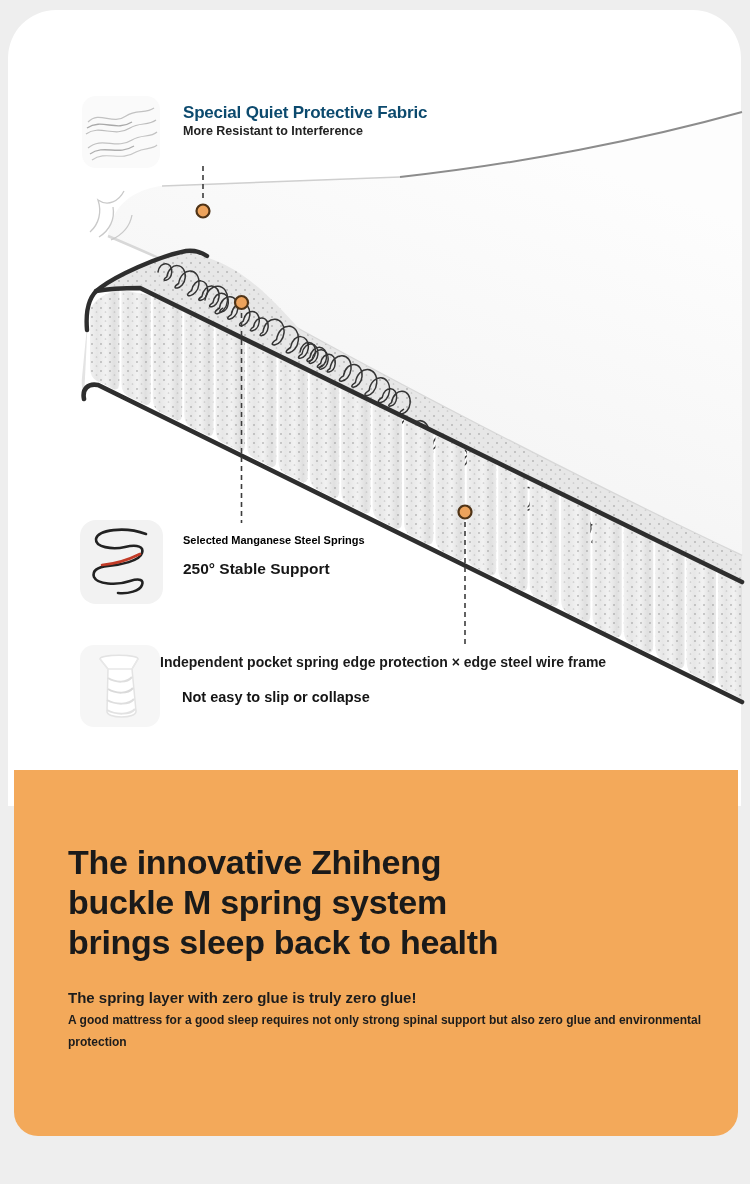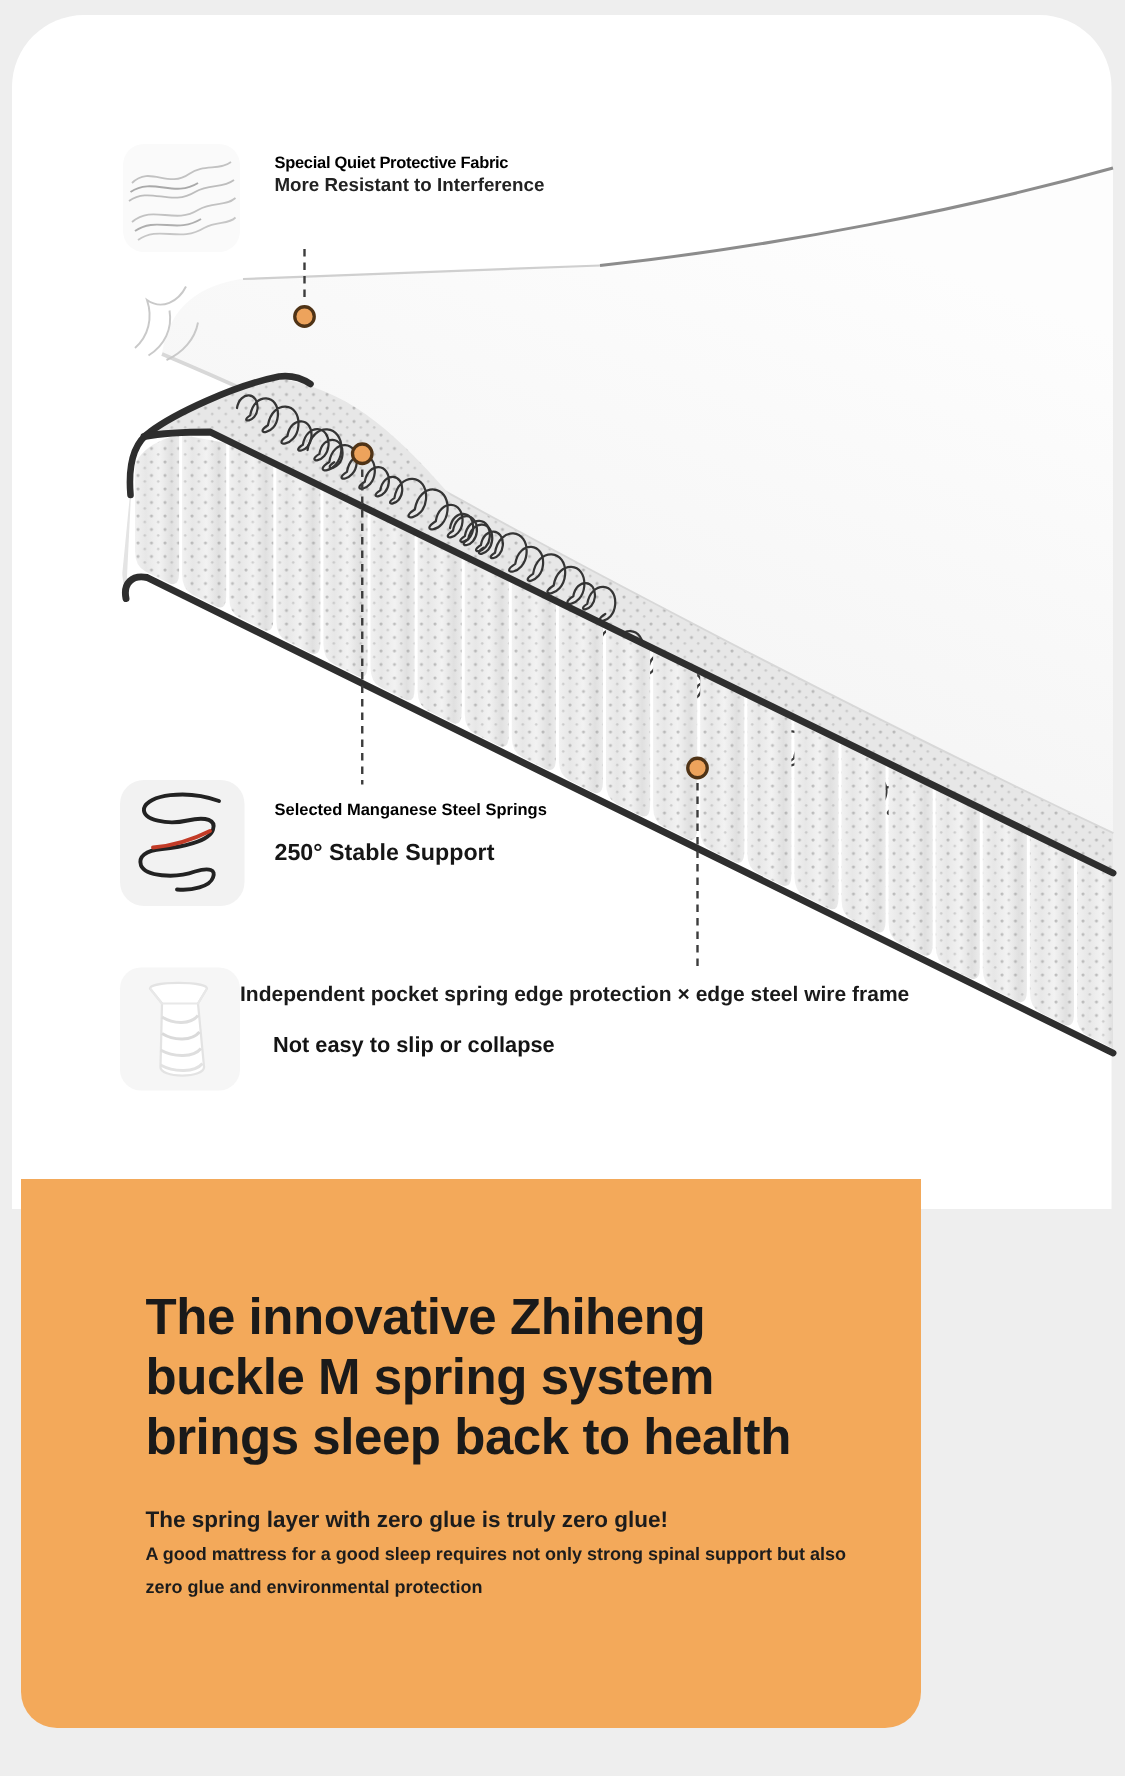--- a/index.html
+++ b/index.html
@@ -10,28 +10,28 @@
   html,body{width:750px;height:1184px;}
   body{font-family:"Liberation Sans","DejaVu Sans",sans-serif;background:var(--c-page_bg);position:relative;overflow:hidden;}
   .card{position:absolute;left:8px;top:10px;width:733px;height:796px;background:var(--c-card_bg);border-radius:48px 48px 0 0;}
   .illu{position:absolute;left:0;top:0;width:750px;height:810px;pointer-events:none;}
   .callout{position:absolute;color:var(--c-text);}
   .iconbox{position:absolute;border-radius:14px;overflow:hidden;}
   #icon1{left:82px;top:96px;width:78px;height:72px;background:#fafafa;}
   #icon2{left:80px;top:520px;width:83px;height:84px;background:#f2f2f2;border-radius:16px;}
   #icon3{left:80px;top:645px;width:80px;height:82px;background:#f6f6f6;}
   .c1-text{left:183px;top:103px;}
-  .c1-title{font-size:11px;font-weight:700;letter-spacing:-0.2px;color:#000000;}
+  .c1-title{font-size:17px;font-weight:700;letter-spacing:-0.2px;color:#0c4a6e;}
   .c1-sub{margin-top:1px;font-size:12.5px;font-weight:700;color:#222;}
   .c2-text{left:183px;top:534px;}
   .c2-title{font-size:11px;font-weight:700;color:#000000;}
   .c2-sub{margin-top:14px;font-size:15.5px;font-weight:700;color:#161616;}
   .c3-title{left:160px;top:654px;font-size:14px;font-weight:700;color:#1a1a1a;white-space:nowrap;}
   .c3-sub{left:182px;top:689px;font-size:14.5px;font-weight:700;color:#141414;white-space:nowrap;}
-  .banner{position:absolute;left:14px;top:786px;width:600px;height:366px;background:var(--c-banner_bg);border-radius:0 0 24px 24px;padding:72px 28px 0 83px;color:#1c1c1c;}
+  .banner{position:absolute;left:14px;top:770px;width:724px;height:366px;background:var(--c-banner_bg);border-radius:0 0 24px 24px;padding:72px 28px 0 54px;color:#1c1c1c;}
   .headline{font-size:34px;line-height:40px;font-weight:700;letter-spacing:-0.3px;color:#1a1a1a;}
   .para1{margin-top:25px;font-size:15px;line-height:22px;font-weight:700;}
   .para2{font-size:12px;line-height:22px;font-weight:700;max-width:662px;}
 </style>
 </head>
 <body>
 
 <div class="card"></div>
 
 <svg id="mattress" class="illu" viewBox="0 0 750 810">

